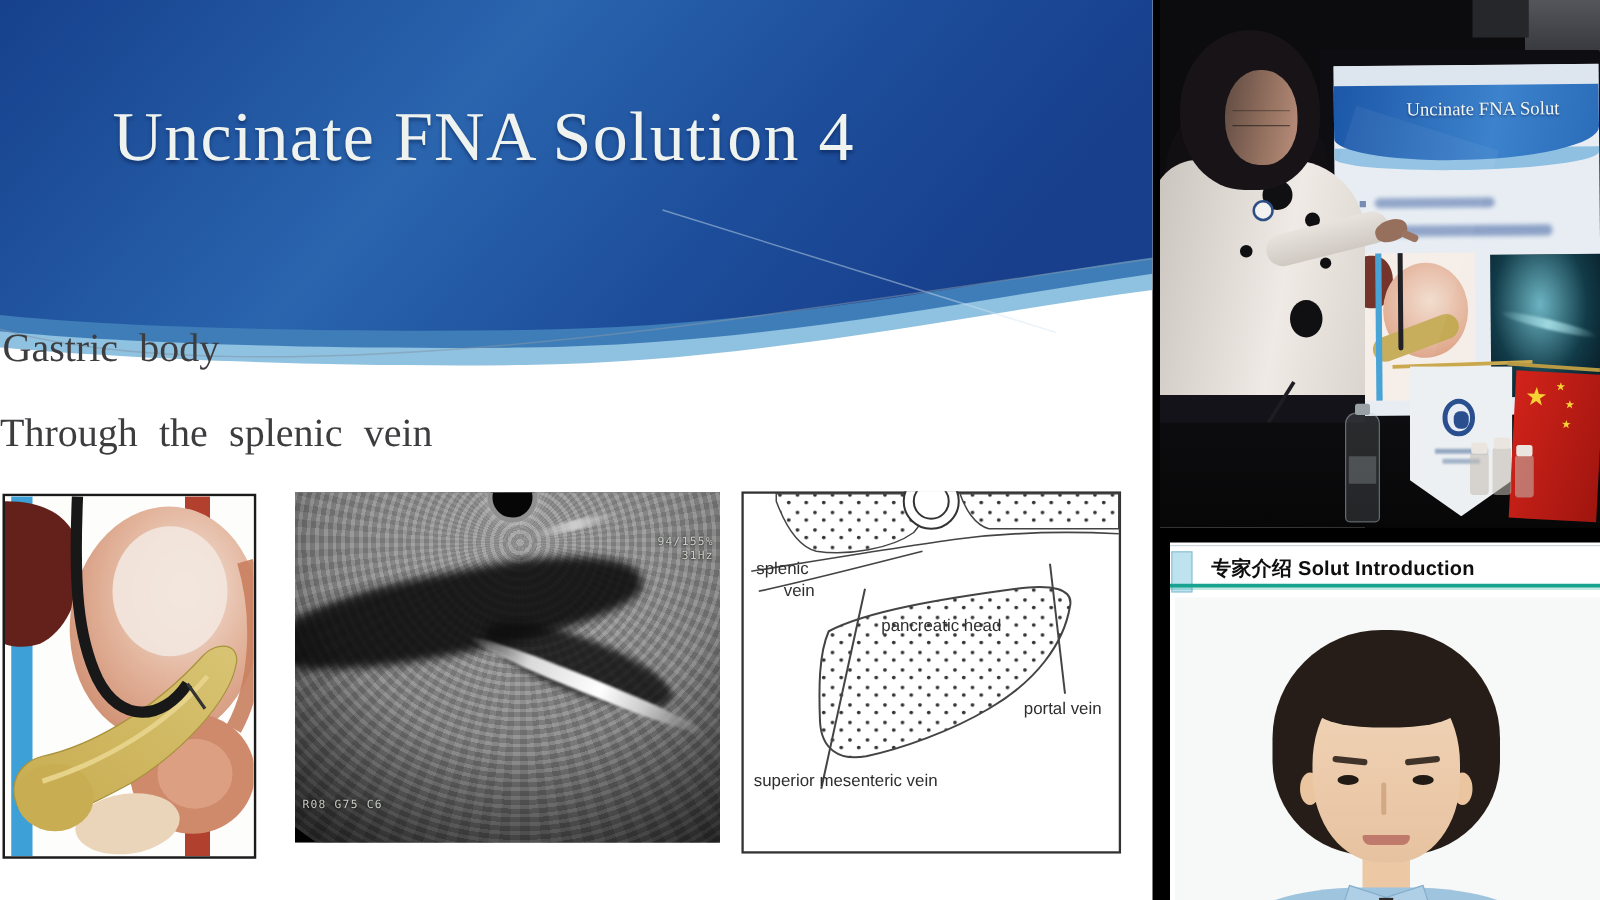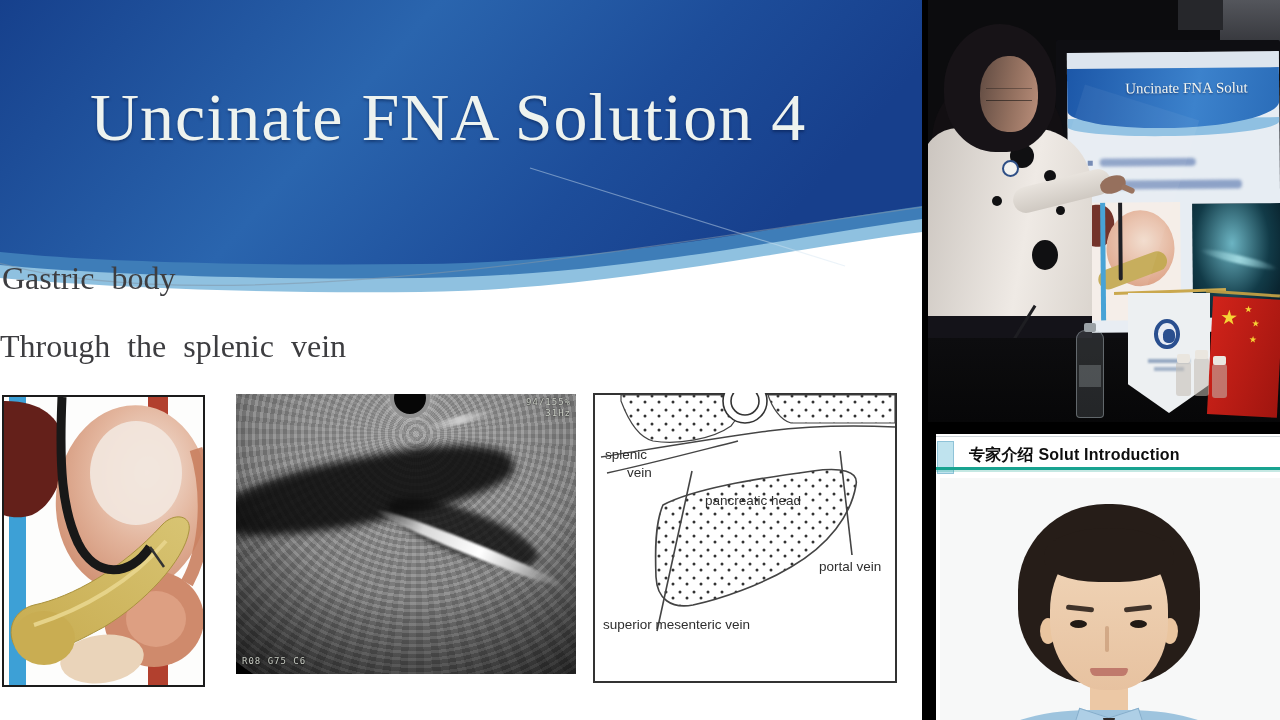--- a/index.html
+++ b/index.html
@@ -3,21 +3,21 @@
 <meta charset="utf-8">
 <style>
   html,body{margin:0;padding:0;background:#000;}
   *{box-sizing:border-box;}
   #stage{position:relative;width:1280px;height:720px;background:#000;overflow:hidden;
          font-family:"Liberation Sans",sans-serif;}
   .abs{position:absolute;}
 
   
   #slide{left:0;top:0;width:922px;height:720px;background:#fff;overflow:hidden;}
-  #slide-title{left:90px;top:78px;font-family:"Liberation Serif",serif;font-size:68px;
+  #slide-title{left:90px;top:78px;font-family:"Liberation Serif",serif;font-size:56px;
                color:#eef3ef;letter-spacing:1px;text-shadow:0 2px 3px rgba(0,20,60,.45);white-space:nowrap;}
   .slide-bullet{font-family:"Liberation Serif",serif;font-size:32px;color:#3d3d40;
                 word-spacing:9px;white-space:nowrap;}
   #bullet-1{left:2px;top:260px;text-align:right;}
   #bullet-2{left:0px;top:328px;}
 
   
   #fig-us{left:236px;top:394px;width:340px;height:280px;background:#020202;overflow:hidden;}
   .us-fan{position:absolute;left:-110px;top:-250px;width:580px;height:580px;border-radius:50%;
           background:radial-gradient(circle at 50% 50%,#a0a0a0 0%,#8d8d8d 28%,#727272 52%,#4c4c4c 74%,#1c1c1c 96%);}
@@ -31,23 +31,23 @@
             border-radius:50%;transform:rotate(20deg);filter:blur(3px);}
   .us-bright{position:absolute;left:132px;top:148px;width:205px;height:13px;border-radius:50%;
              background:linear-gradient(90deg,transparent,#d9d9d9 25%,#ffffff 55%,#b9b9b9 80%,transparent);
              transform:rotate(22deg);filter:blur(1px);}
   .us-bright2{position:absolute;left:188px;top:22px;width:72px;height:8px;border-radius:50%;
               background:linear-gradient(90deg,transparent,#cfcfcf,transparent);transform:rotate(-14deg);filter:blur(1px);}
   .us-probe{position:absolute;left:154px;top:-16px;width:40px;height:40px;border-radius:50%;
             background:#060606;border:4px solid #909090;box-shadow:0 0 7px 2px rgba(210,210,210,.45);}
   .us-vig{position:absolute;inset:0;background:radial-gradient(circle at 180px 40px,transparent 55%,rgba(0,0,0,.55) 94%);}
   .us-txt{position:absolute;font-family:"DejaVu Sans Mono",monospace;font-size:9px;line-height:11px;
-          color:#c9cdc4;letter-spacing:1px;text-shadow:0 0 2px #000;}
+          color:#c9cdc4;letter-spacing:1px;text-shadow:0 0 2px #000;margin-top:32px;}
   #us-txt-tr{right:5px;top:3px;text-align:right;}
-  #us-txt-bl{left:6px;bottom:7px;}
+  #us-txt-bl{left:6px;bottom:24px;}
 
   
   #fig-diagram{left:593px;top:393px;width:304px;height:290px;background:#fff;}
   #fig-anatomy{left:2px;top:395px;width:203px;height:292px;background:#fff;border:2px solid #1b1b1b;overflow:hidden;}
   svg text{font-family:"Liberation Sans",sans-serif;}
 
   
   #video{left:928px;top:0;width:352px;height:422px;background:#0c0c0e;overflow:hidden;}
   .wall{left:292px;top:0;width:60px;height:62px;background:linear-gradient(#54565c,#2a2b30);}
   .wall2{left:250px;top:0;width:45px;height:30px;background:#26272b;}

